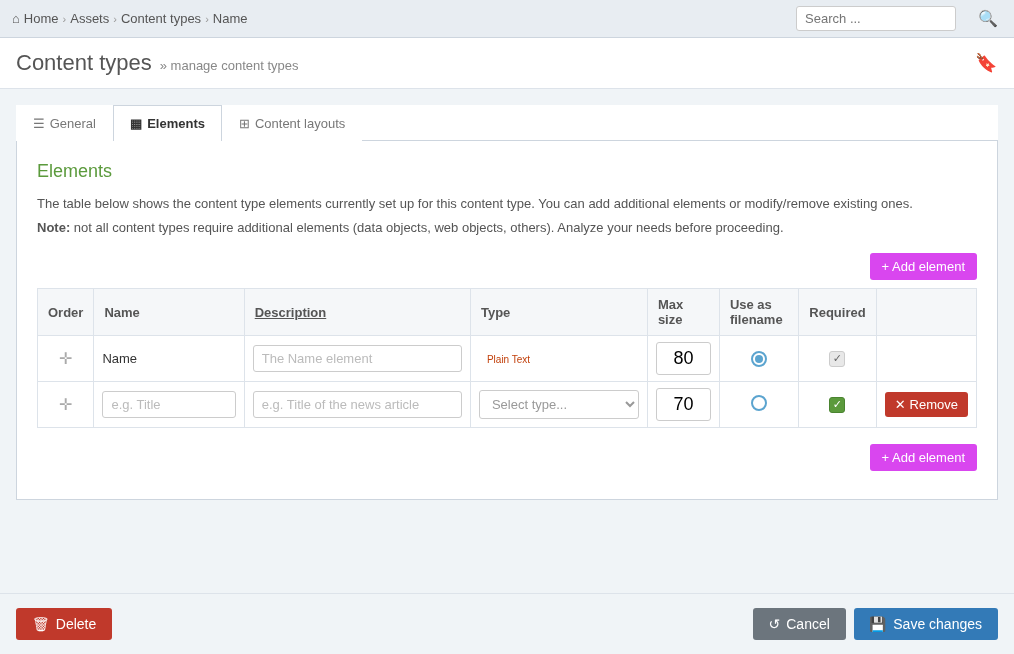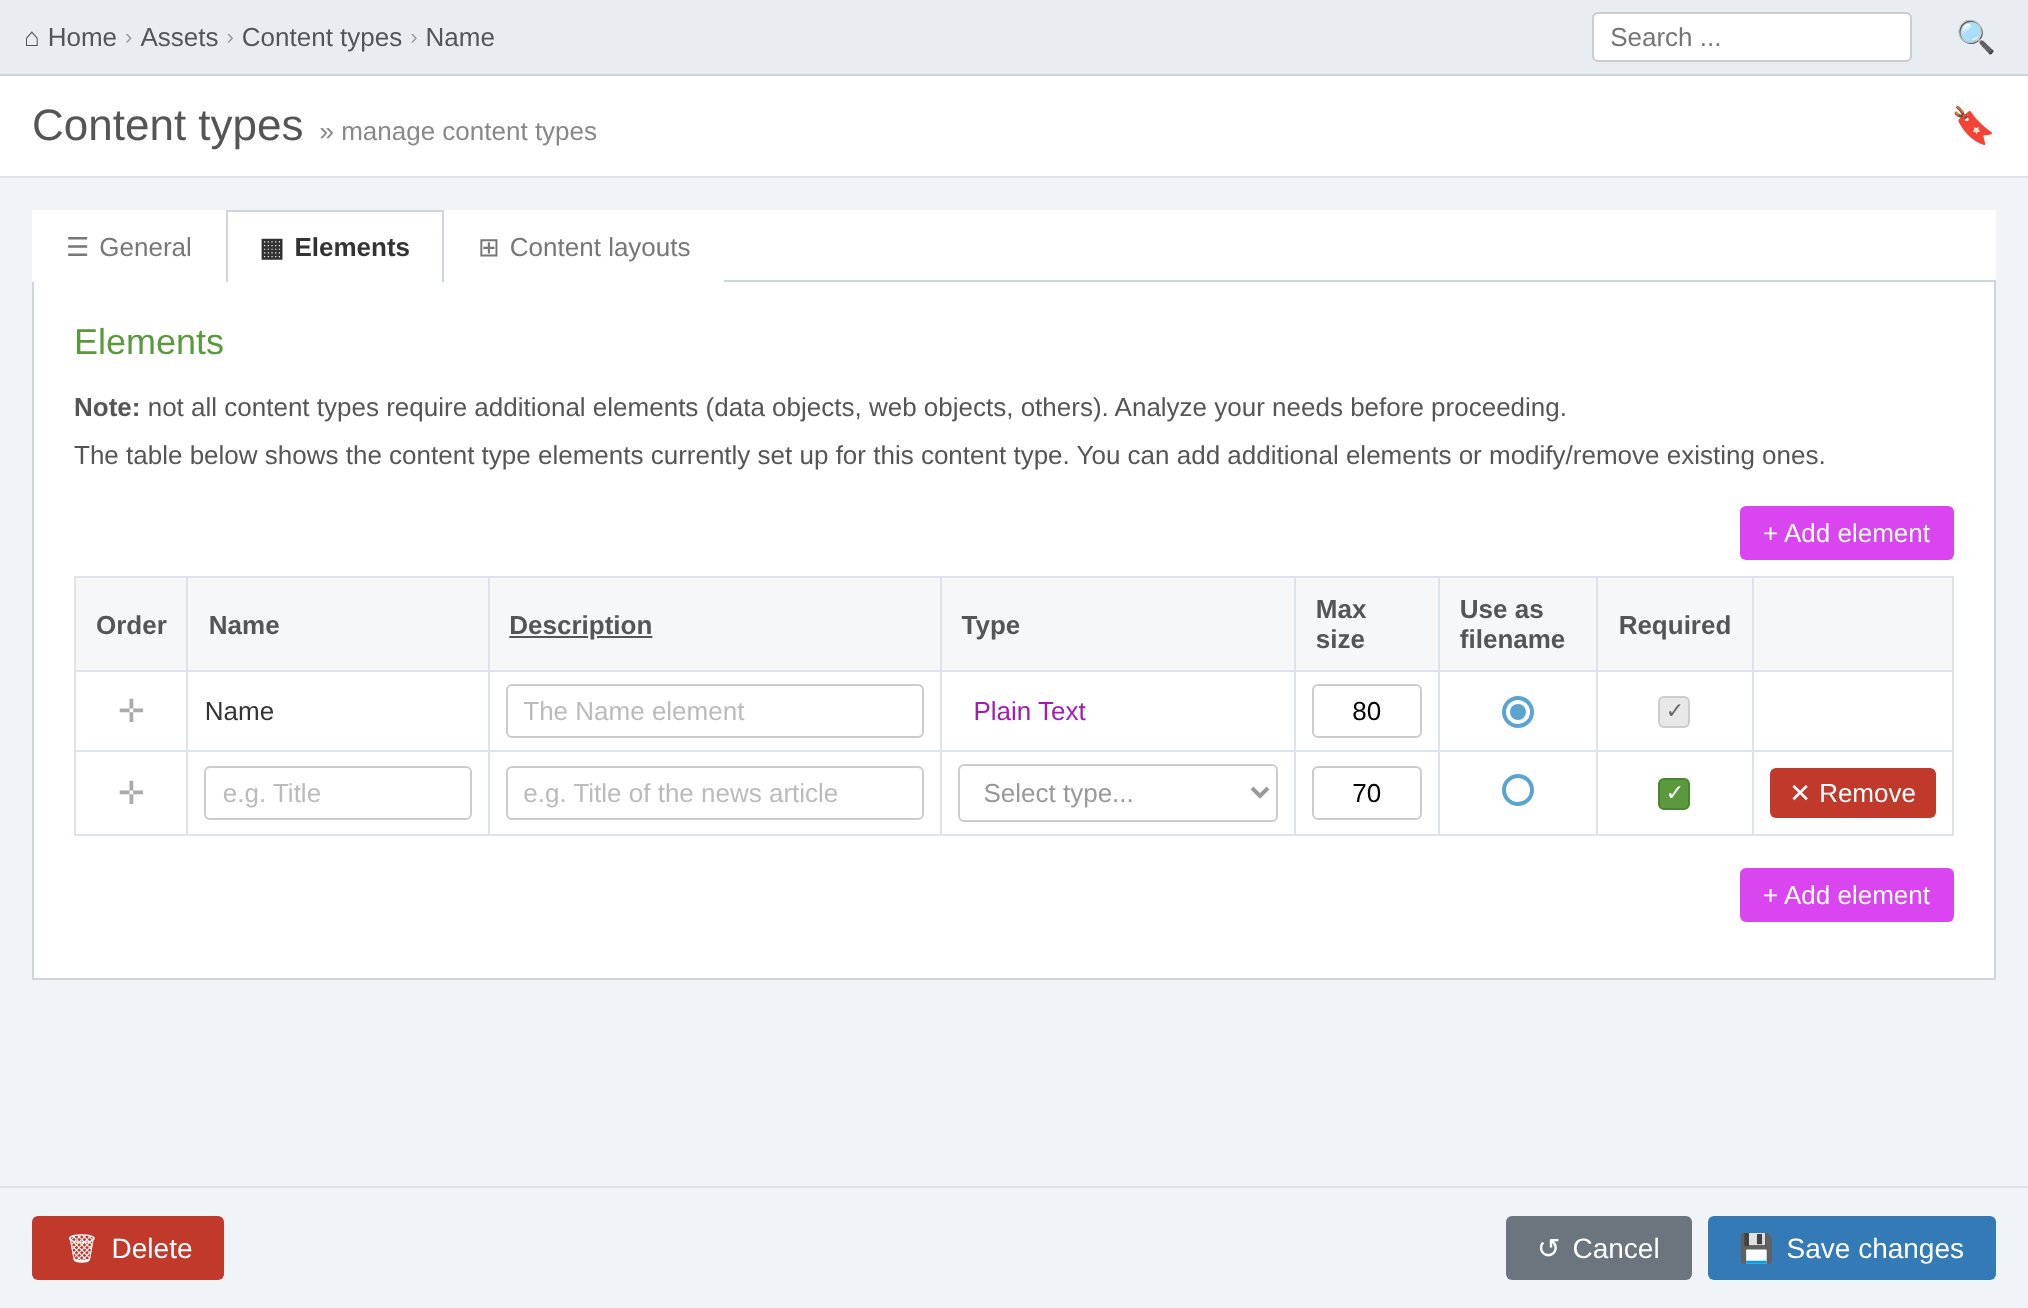--- a/index.html
+++ b/index.html
@@ -184,42 +184,42 @@
       width: 100%;
       border: 1px solid #ccc;
       border-radius: 3px;
       padding: 5px 8px;
       font-size: 13px;
       color: #555;
     }
     .table-input::placeholder { color: #bbb; }
 
     .type-display {
-      font-size: 13px;
-      color: #a21caf;
+      font-size: 10px;
+      color: #c2410c;
       padding: 5px 8px;
     }
 
     .select-type {
       width: 100%;
       border: 1px solid #ccc;
       border-radius: 3px;
       padding: 5px 8px;
       font-size: 13px;
       color: #999;
       background: #fff;
       cursor: pointer;
     }
 
     .maxsize-input {
       width: 55px;
       border: 1px solid #ccc;
       border-radius: 3px;
       padding: 5px 6px;
-      font-size: 13px;
+      font-size: 18px;
       text-align: center;
     }
 
     
     .radio-circle {
       width: 16px;
       height: 16px;
       border-radius: 50%;
       border: 2px solid #5ba4cf;
       background: #fff;
@@ -366,25 +366,25 @@
     </div>
     <div class="tab">
       <span>⊞</span>
       <span>Content layouts</span>
     </div>
   </div>
 
   <div class="panel">
     <h2 class="panel-title">Elements</h2>
     <p class="panel-description">
+      <span>The table below shows the content type elements currently set up for this content type. You can add additional elements or modify/remove existing ones.</span>
+    </p>
+    <p class="panel-description">
       <span class="note">Note:</span>
       <span> not all content types require additional elements (data objects, web objects, others). Analyze your needs before proceeding.</span>
-    </p>
-    <p class="panel-description">
-      <span>The table below shows the content type elements currently set up for this content type. You can add additional elements or modify/remove existing ones.</span>
     </p>
 
     <div class="add-btn-area">
       <button class="btn-green">+ Add element</button>
     </div>
 
     <table class="elements-table">
       <thead>
         <tr>
           <th class="col-order">Order</th>

